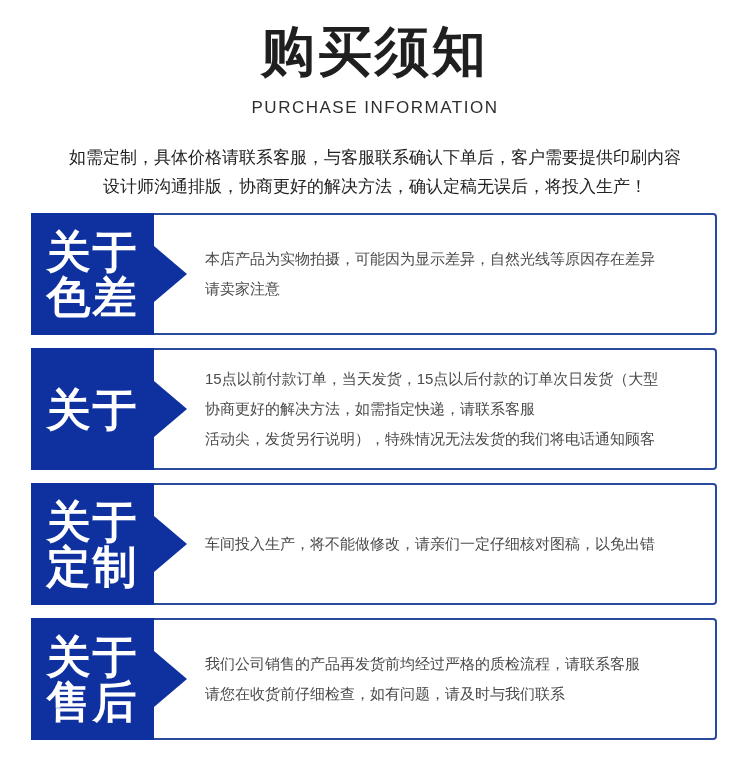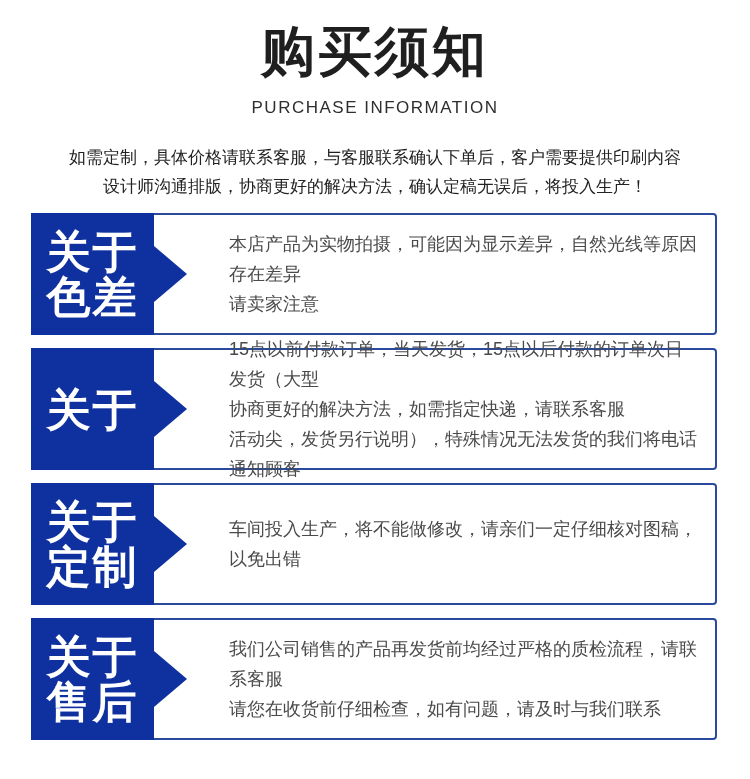--- a/index.html
+++ b/index.html
@@ -39,21 +39,21 @@
   }
   .content-box {
     position:absolute; inset:0;
     border:2px solid #2a4a9d;
     border-radius:4px;
     background:#ffffff;
     display:flex; flex-direction:column; justify-content:center;
     padding-left:170px; padding-right:18px;
   }
   .content-line {
-    font-size:18px; line-height:30px; color:#4a4a4a;margin-left:24px;
+    font-size:15px; line-height:30px; color:#4a4a4a;
   }
   .label-box {
     position:absolute; left:-2px; top:0; bottom:0;
     width:123px;
     background:#0f31a0;
     display:flex; flex-direction:column; justify-content:center; align-items:center;
     z-index:2;
   }
   .label-line {
     color:#ffffff; font-size:44px; font-weight:bold;

